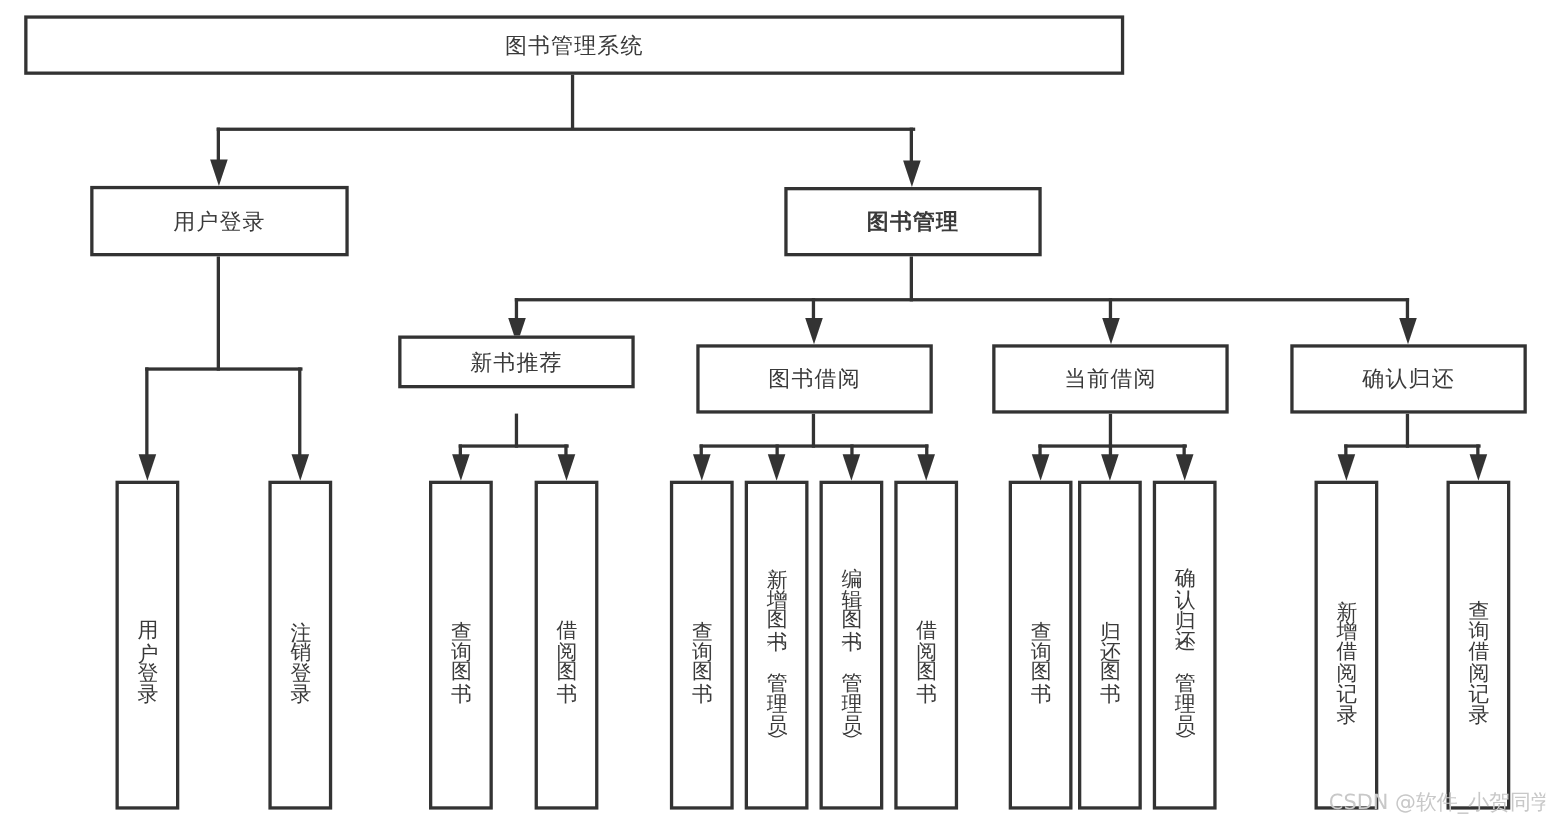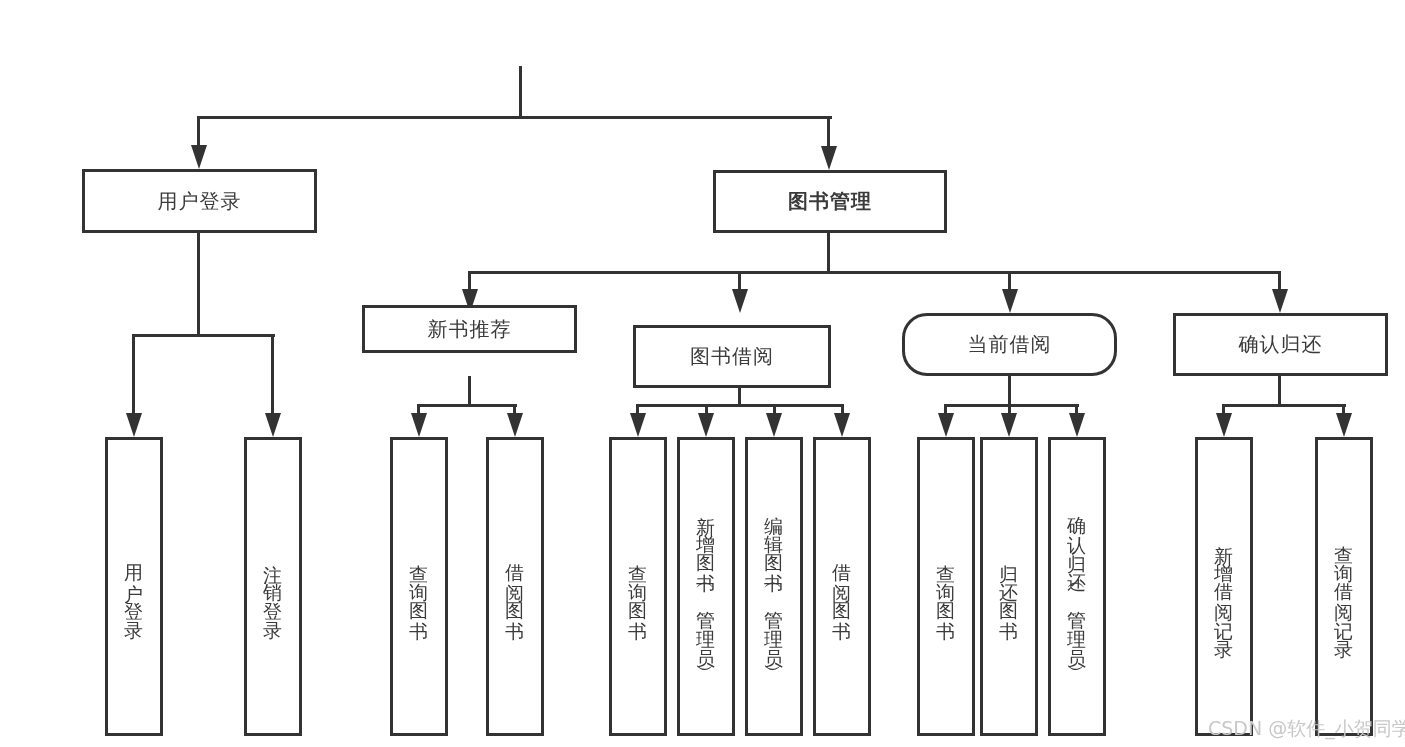--- a/index.html
+++ b/index.html
@@ -39,20 +39,21 @@
   .watermark{
     position:absolute;left:1183px;top:716px;z-index:5;
     font-size:19px;color:var(--watermark);white-space:nowrap;margin-left:25px;
   }
 </style>
 </head>
 <body>
 
 <div id="stage">
 
+  <div class="node" style="left:22px;top:14px;width:1000px;height:54px;">图书管理系统</div>
 
   <div class="vline" style="left:519px;top:66px;height:51px;"></div>
   <div class="hline" style="left:197px;top:116px;width:635px;"></div>
   <div class="vline" style="left:197px;top:116px;height:32px;"></div>
   <div class="arrow" style="left:191px;top:145px;"></div>
   <div class="vline" style="left:827px;top:116px;height:32px;"></div>
   <div class="arrow" style="left:821px;top:146px;"></div>
 
   <div class="node" style="left:82px;top:169px;width:235px;height:64px;">用户登录</div>
   <div class="node" style="left:713px;top:170px;width:234px;height:63px;font-weight:bold;">图书管理</div>
@@ -69,22 +70,22 @@
   <div class="vline" style="left:468px;top:271px;height:21px;"></div>
   <div class="arrow" style="left:462px;top:289px;"></div>
   <div class="vline" style="left:738px;top:271px;height:21px;"></div>
   <div class="arrow" style="left:732px;top:289px;"></div>
   <div class="vline" style="left:1008px;top:271px;height:21px;"></div>
   <div class="arrow" style="left:1002px;top:289px;"></div>
   <div class="vline" style="left:1278px;top:271px;height:21px;"></div>
   <div class="arrow" style="left:1272px;top:289px;"></div>
 
   <div class="node" style="left:362px;top:305px;width:215px;height:48px;">新书推荐</div>
-  <div class="node" style="left:633px;top:325px;width:198px;height:63px;">图书借阅</div>
-  <div class="node" style="left:902px;top:313px;width:215px;height:63px;border-radius:25px;">当前借阅</div>
+  <div class="node" style="left:633px;top:313px;width:215px;height:63px;">图书借阅</div>
+  <div class="node" style="left:902px;top:313px;width:215px;height:63px;">当前借阅</div>
   <div class="node" style="left:1173px;top:313px;width:215px;height:63px;">确认归还</div>
 
   <div class="vline" style="left:468px;top:376px;height:31px;"></div>
   <div class="hline" style="left:417px;top:404px;width:100px;"></div>
   <div class="vline" style="left:417px;top:404px;height:11px;"></div>
   <div class="arrow" style="left:411px;top:413px;"></div>
   <div class="vline" style="left:513px;top:404px;height:11px;"></div>
   <div class="arrow" style="left:507px;top:413px;"></div>
 
   <div class="vline" style="left:738px;top:376px;height:31px;"></div>

